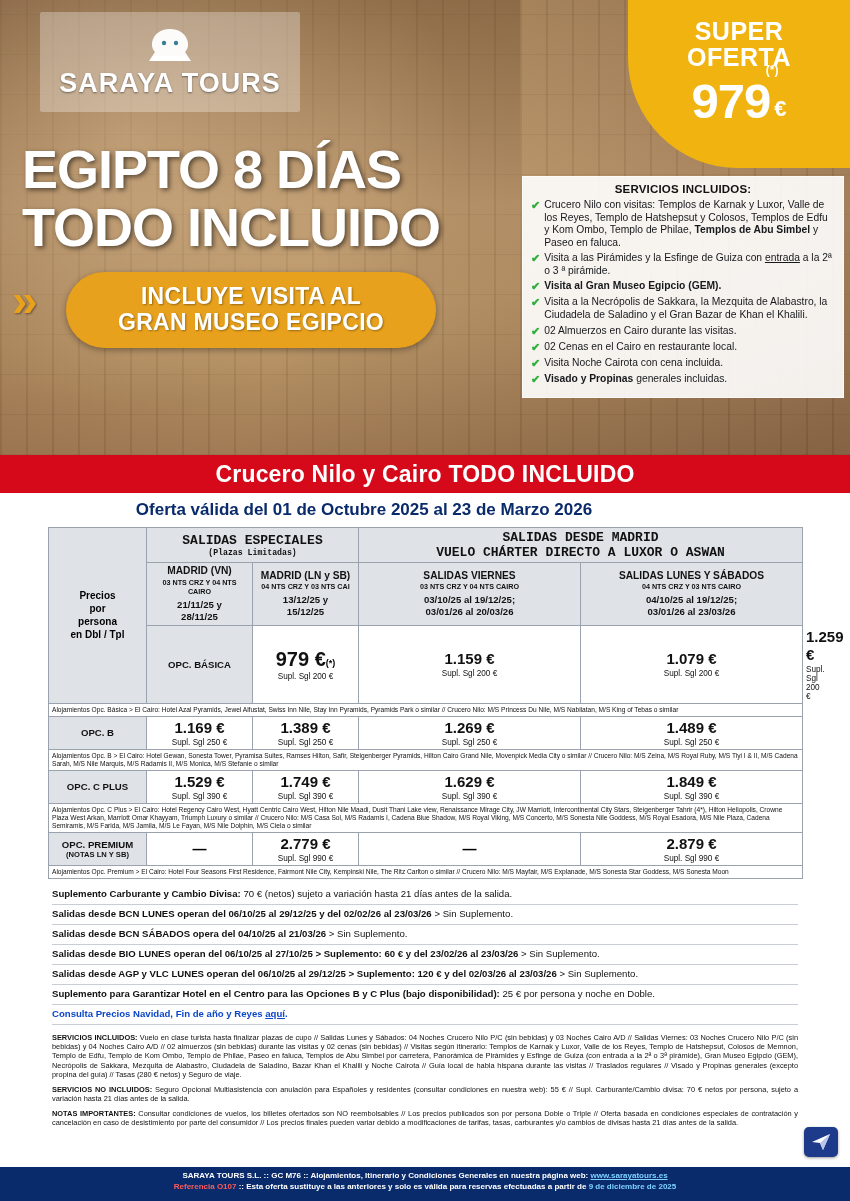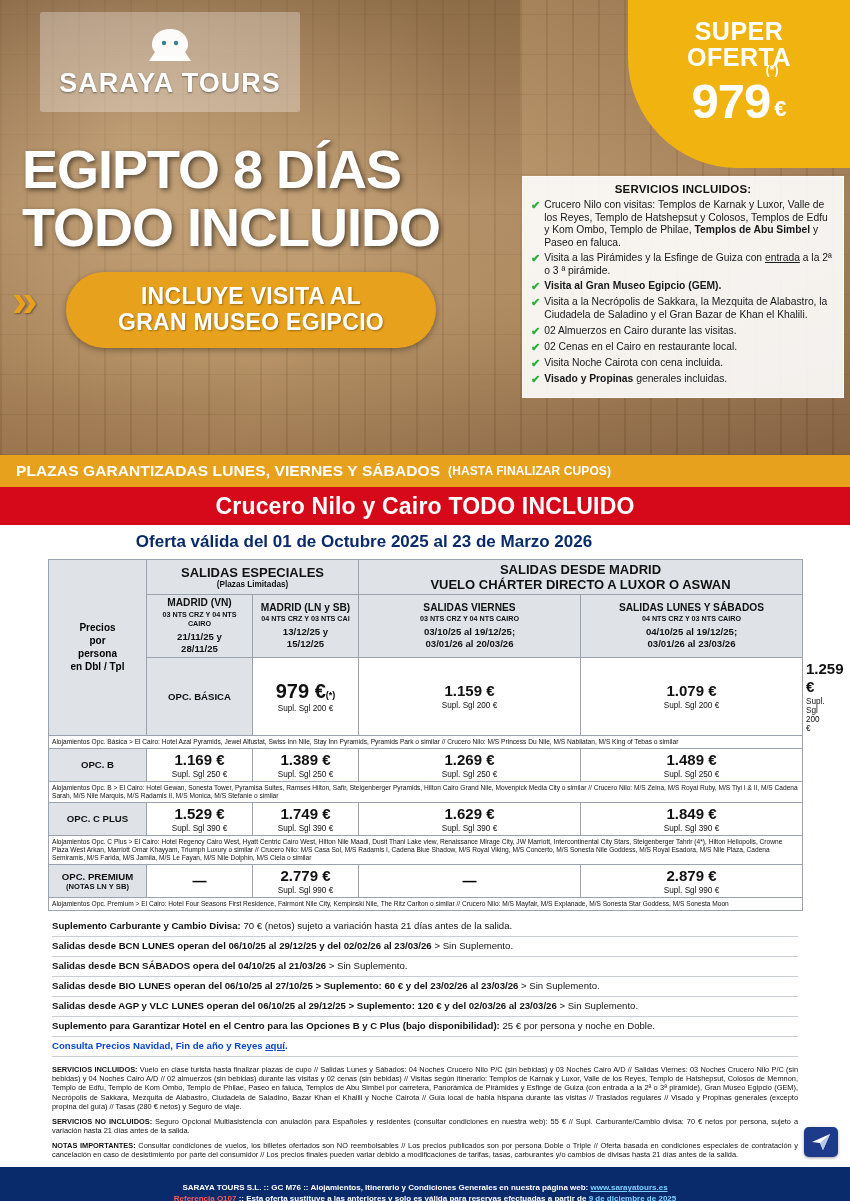--- a/index.html
+++ b/index.html
@@ -123,21 +123,21 @@
   .validity{
     width:728px; height:34px; display:flex; align-items:center; justify-content:center;
     color:#0a2b6b; font-weight:bold; font-size:17px; background:#ffffff;
   }
 
   
   .tbl-wrap{ padding:0 48px; }
   table.main{ width:754px; border-collapse:collapse; table-layout:fixed; }
   table.main td, table.main th{ border:1px solid #9aa3ad; padding:2px 3px; vertical-align:middle; }
   .c-head{ background:#dfe3e8; text-align:center; font-weight:bold; }
-  .h1{ font-size:13px; color:#111; }
+  .h1{ font-size:13px; color:#111;font-family:Liberation Mono, monospace; }
   .h1 .sub{ font-size:8.2px; font-weight:bold; display:block; }
   .h2{ font-size:10.2px; color:#111; line-height:1.25;margin-top:9px; }
   .h2 .tiny{ font-size:7.2px; display:block; font-weight:bold; }
   .h2 .dates{ font-size:9.6px; display:block; margin-top:3px; font-weight:bold; }
   .lbl{ background:#dfe3e8; font-weight:bold; font-size:9.6px; text-align:center; color:#111; }
   .lbl .tiny{ font-size:7.6px; display:block; }
   .cell{ text-align:center; }
   .cell .pz{ font-size:15px; font-weight:bold; color:#111; }
   .cell .pz.big{ font-size:20px; }
   .cell .supl{ font-size:8.2px; color:#111; display:block; margin-top:1px; }
@@ -156,21 +156,21 @@
   .supl-line.link{ color:#0a46c8; }
 
   
   .fine{ padding:6px 52px 0 52px; }
   .fine p{ margin:0 0 5px 0; font-size:7.4px; line-height:1.28; color:#111; text-align:justify; }
   .fine b{ font-weight:bold; }
 
   
   .footer{
     position:absolute; left:0; bottom:0; width:850px; height:34px; background:#0a2b6b;
-    color:#ffffff; text-align:center; padding-top:16px;
+    color:#ffffff; text-align:center; padding-top:4px;
   }
   .footer .l1{ font-size:8px; font-weight:bold; }
   .footer .l1 a{ color:#7fd2ff; text-decoration:underline; }
   .footer .l2{ font-size:8px; font-weight:bold; margin-top:2px; color:#ffffff; }
   .footer .l2 .red{ color:#ff5a5a; }
   .footer .l2 .blue{ color:#7fd2ff; }
 
   .fab{
     position:absolute; right:12px; bottom:44px; width:34px; height:30px;
     background:#1e3a8a; border-radius:5px; display:flex; align-items:center; justify-content:center;
@@ -247,24 +247,20 @@
         <span class="tick">✔</span>
         <span>Visita Noche Cairota con cena incluida.</span>
       </div>
       <div class="incl-item">
         <span class="tick">✔</span>
         <span><b>Visado y Propinas</b><span> generales incluidas.</span></span>
       </div>
     </div>
   </div>
 
-  <div class="band-gold">
-    <span>PLAZAS GARANTIZADAS LUNES, VIERNES Y SÁBADOS</span>
-    <span class="small">(HASTA FINALIZAR CUPOS)</span>
-  </div>
 
   <div class="band-red">
     <span>Crucero Nilo y Cairo TODO INCLUIDO</span>
   </div>
 
   <div class="validity">
     <span>Oferta válida del 01 de Octubre 2025 al 23 de Marzo 2026</span>
   </div>
 
   <div class="tbl-wrap">

